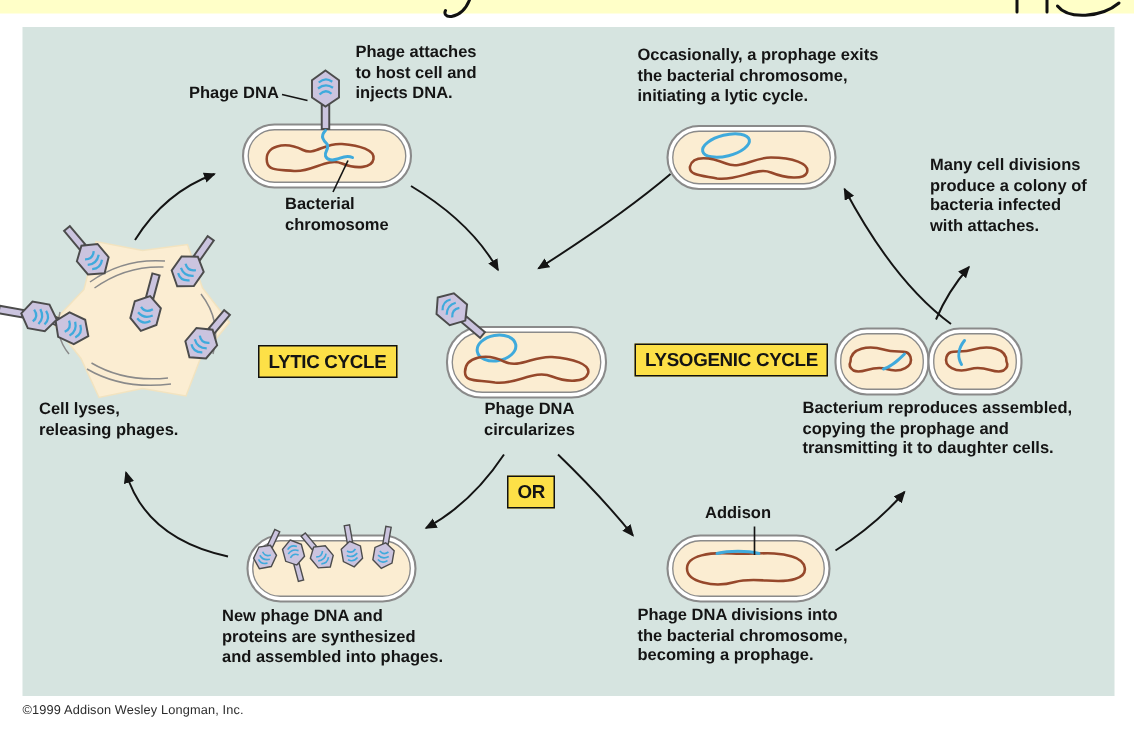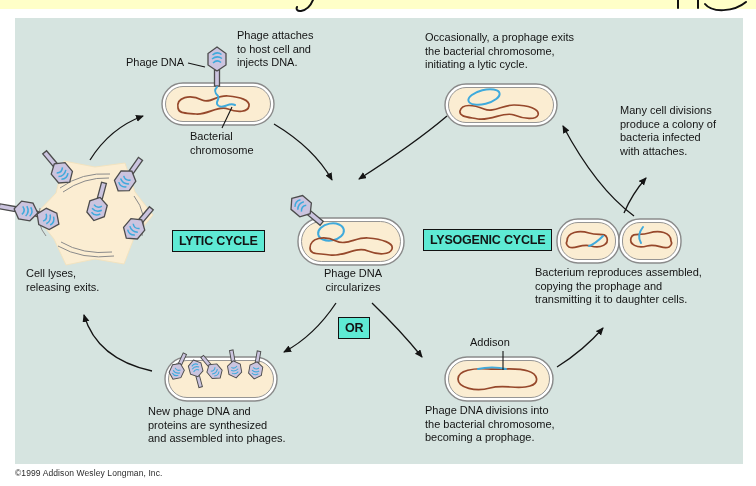--- a/index.html
+++ b/index.html
@@ -2,24 +2,24 @@
 <html style="--banner_bg: #FFFFC8; --panel_bg: #D6E4E0; --cell_fill: #FBEDD2; --cell_stroke: #8A8A8A; --chromosome_brown: #96482B; --dna_blue: #3FAADC; --phage_body: #CBC4DF; --phage_outline: #4C4C4C; --arrow_black: #141414; --text_black: #141414;"><head>
 <meta charset="utf-8">
 <style>
   *{box-sizing:border-box;margin:0;padding:0}
   html,body{width:756px;height:486px}
   body{position:relative;background:#ffffff;overflow:hidden;
        font-family:"Liberation Sans",sans-serif;}
   .abs{position:absolute}
   #banner{left:0;top:0;width:756px;height:9px;background:var(--banner_bg);}
   #panel{left:15px;top:18px;width:728px;height:446px;background:var(--panel_bg);}
-  .lbl{position:absolute;font-weight:400;font-size:11px;line-height:13.5px;
+  .lbl{position:absolute;font-weight:700;font-size:11px;line-height:13.5px;
        color:var(--text_black);white-space:pre-line;}
   .centered{text-align:center;width:110px;}
-  .cyclebox{position:absolute;background:#5eead4;border:1.6px solid #111;
+  .cyclebox{position:absolute;background:#fde047;border:1.6px solid #111;
        font-weight:700;font-size:12.5px;letter-spacing:-0.2px;color:var(--text_black);
        padding:3px 6px;white-space:nowrap;}
   #copyright{position:absolute;left:15px;top:468px;font-size:8.5px;font-weight:400;
        color:#2b2b2b;letter-spacing:0.1px;}
   svg{position:absolute;overflow:visible}
   .cell-outer{fill:#ffffff;stroke:var(--cell_stroke);stroke-width:1.4}
   .cell-inner{fill:var(--cell_fill);stroke:var(--cell_stroke);stroke-width:0.9}
   .chrom{fill:none;stroke:var(--chromosome_brown);stroke-width:1.7;stroke-linejoin:round}
   .bluedna{fill:none;stroke:var(--dna_blue);stroke-width:2;stroke-linecap:round}
   .ph-body{fill:var(--phage_body);stroke:var(--phage_outline);stroke-width:1.3}
@@ -147,21 +147,21 @@
 <div class="lbl" style="left:190px;top:130px">Bacterial
 chromosome</div>
 <div class="lbl" style="left:425px;top:31px">Occasionally, a prophage exits
 the bacterial chromosome,
 initiating a lytic cycle.</div>
 <div class="lbl" style="left:620px;top:104px">Many cell divisions
 produce a colony of
 bacteria infected
 with attaches.</div>
 <div class="lbl" style="left:26px;top:267px">Cell lyses,
-releasing exits.</div>
+releasing phages.</div>
 <div class="lbl centered" style="left:298px;top:267px">Phage DNA
 circularizes</div>
 <div class="lbl" style="left:148px;top:405px">New phage DNA and
 proteins are synthesized
 and assembled into phages.</div>
 <div class="lbl" style="left:470px;top:336px">Addison</div>
 <div class="lbl" style="left:425px;top:404px">Phage DNA divisions into
 the bacterial chromosome,
 becoming a prophage.</div>
 <div class="lbl" style="left:535px;top:266px">Bacterium reproduces assembled,

